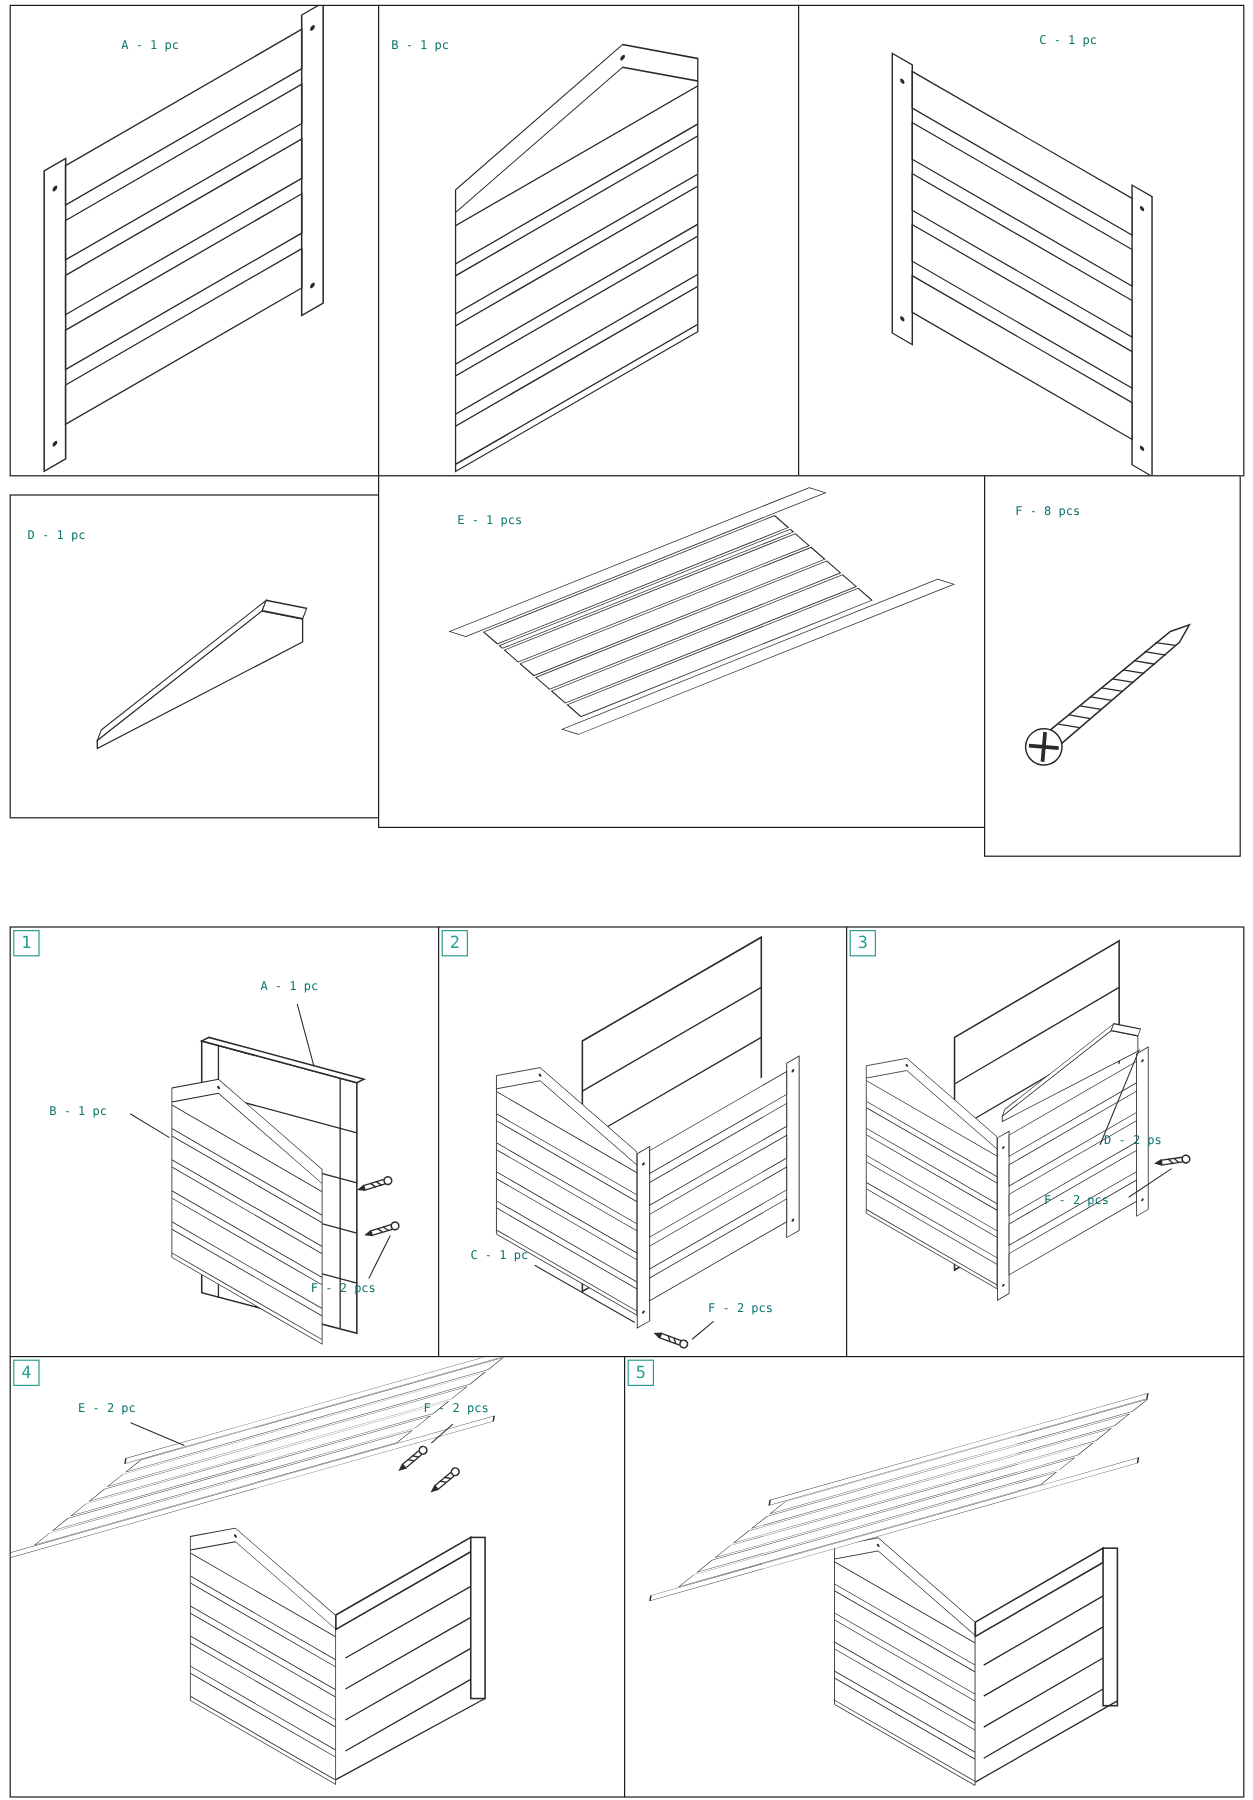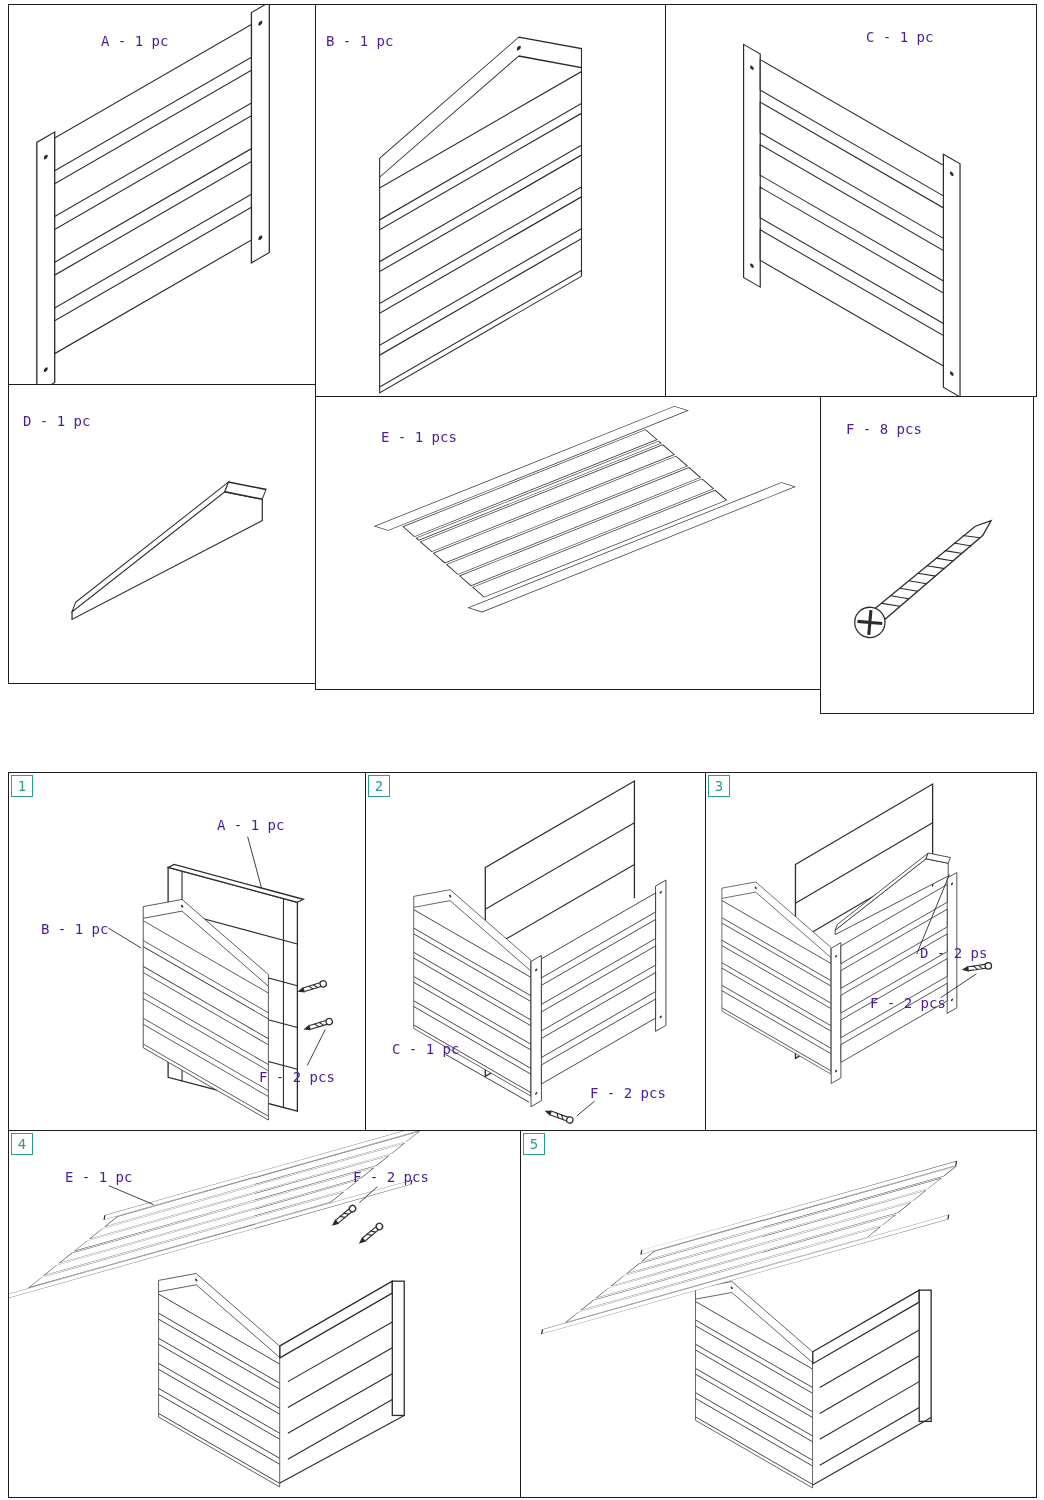--- a/index.html
+++ b/index.html
@@ -1,20 +1,20 @@
 <!DOCTYPE html>
 <html><head>
 <meta charset="utf-8">
 <style>
   *{margin:0;padding:0;box-sizing:border-box}
   html,body{width:1044px;height:1500px;background:#fff;position:relative;
     font-family:"DejaVu Sans Mono","Liberation Mono",monospace;color:#1c1c1c}
   .cell{position:absolute;border:1px solid #1c1c1c;overflow:hidden;background:#fff}
   .cell > svg{position:absolute;left:0;top:0;width:100%;height:100%}
-  .lbl{position:absolute;font-size:14px;white-space:nowrap;color:#4c1d95}
+  .lbl{position:absolute;font-size:10px;white-space:nowrap;color:#0f766e}
   .badge{position:absolute;left:2px;top:2px;width:22px;height:22px;
     border:1.5px solid #2a9d8f;color:#2a9d8f;font-size:14px;
     display:flex;align-items:center;justify-content:center;background:#fff;z-index:5}
   .w{fill:#fff;stroke:#2b2b2b;stroke-width:1.3}
   .nf{fill:none;stroke:#2b2b2b;stroke-width:1.1}
   .dot{fill:#2b2b2b;stroke:none}
   .ldr{stroke:#2b2b2b;stroke-width:0.9;fill:none}
 </style>
 </head>
 <body>
@@ -84,21 +84,21 @@
 
 <div class="cell" style="left:665px;top:4px;width:372px;height:393px">
   <svg viewBox="0 0 372 393">
     <g transform="translate(78,34) skewY(30) scale(0.93)">
         <use href="#slat-panel"></use>
       </g>
   </svg>
   <div class="lbl" style="left:200px;top:24px">C - 1 pc</div>
 </div>
 
-<div class="cell" style="left:8px;top:384px;width:308px;height:300px">
+<div class="cell" style="left:8px;top:412px;width:308px;height:270px">
   <svg viewBox="0 0 308 318">
     <g transform="translate(58,242) skewY(-30)">
         <use href="#gable-strip"></use>
       </g>
   </svg>
   <div class="lbl" style="left:14px;top:28px">D - 1 pc</div>
 </div>
 
 <div class="cell" style="left:315px;top:396px;width:506px;height:294px">
   <svg viewBox="0 0 506 318">
@@ -219,21 +219,21 @@
       <rect class="w" x="0" y="71" width="330" height="28"></rect>
       <rect class="w" x="0" y="105" width="330" height="28"></rect>
       <rect class="w" x="0" y="139" width="330" height="28"></rect>
       <rect class="w" x="0" y="173" width="330" height="28"></rect>
     </g>
     <use href="#pin" transform="translate(345,78) rotate(140)"></use>
     <use href="#pin" transform="translate(372,96) rotate(140)"></use>
     <path class="ldr" d="M100,55 L145,74"></path>
     <path class="ldr" d="M370,56 L352,72"></path>
   </svg>
-  <div class="lbl" style="left:56px;top:38px">E - 1 pc</div>
+  <div class="lbl" style="left:56px;top:38px">E - 2 pc</div>
   <div class="lbl" style="left:344px;top:38px">F - 2 pcs</div>
 </div>
 
 <div class="cell" style="left:520px;top:1130px;width:517px;height:368px">
   <div class="badge">5</div>
   <svg viewBox="0 0 517 368">
 
     <path class="nf" d="M300,258 L400,200 M300,284 L400,226 M300,310 L400,252 M300,336 L400,278"></path>
 
     <g transform="translate(175,154) skewY(30) scale(0.58)">

